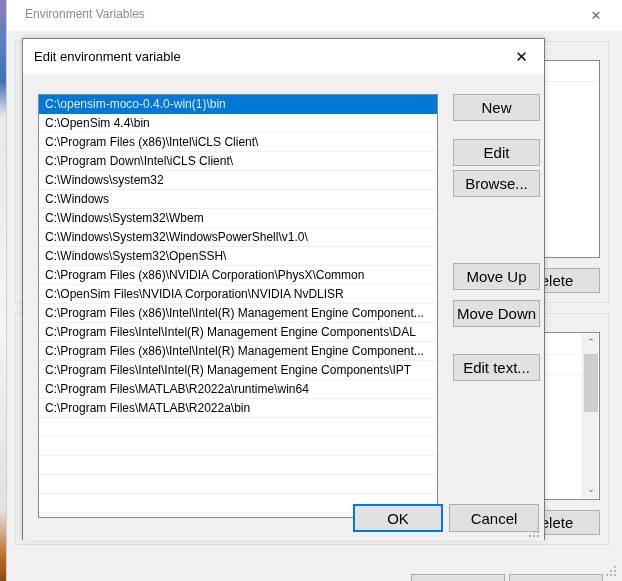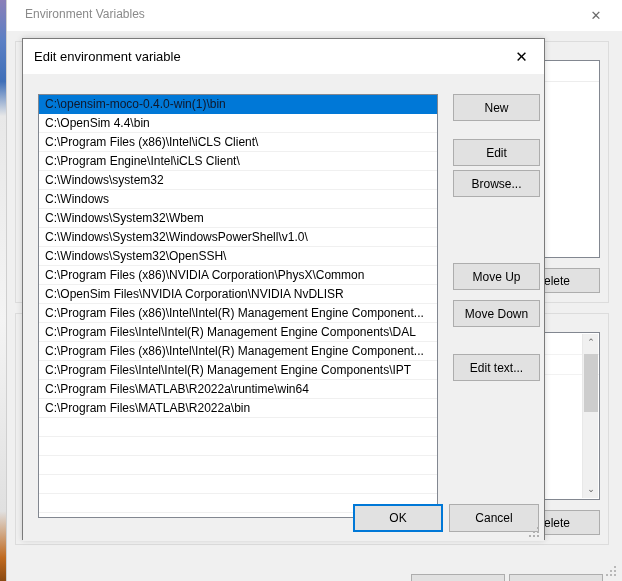--- a/index.html
+++ b/index.html
@@ -155,21 +155,21 @@
     height: 58px;
     background: #cdcdcd;
   }
 
   .winbtn {
     position: absolute;
     background: #e1e1e1;
     border: 1px solid #adadad;
     box-sizing: border-box;
     font-family: "Liberation Sans", sans-serif;
-    font-size: 12px;
+    font-size: 15px;
     color: #000000;
     display: flex;
     align-items: center;
     justify-content: center;
     white-space: nowrap;
     padding: 0;
   }
 
   .bg-delete-btn { width: 86px; height: 25px; }
 
@@ -236,21 +236,21 @@
     padding-left: 6px;
     font-size: 12px;
     color: #000000;
     white-space: nowrap;
     overflow: hidden;
     border-bottom: 1px solid #f0f0f0;
     box-sizing: border-box;
   }
   .path-row.selected {
     background: #0078d7;
-    color: #0f172a;
+    color: #e5e5e5;
     border-bottom-color: #0078d7;
   }
   .path-row.empty { border-bottom: 1px solid #f0f0f0; }
 
   
   .dlg-btn {
     position: absolute;
     left: 430px;
     width: 87px;
     height: 27px;
@@ -360,21 +360,21 @@
       <div class="dlg-title">Edit environment variable</div>
       <div class="dlg-close">✕</div>
     </div>
 
     <div class="dlg-body">
 
       <div class="pathlist" id="pathlist">
           <div class="path-row selected">C:\opensim-moco-0.4.0-win(1)\bin</div>
           <div class="path-row">C:\OpenSim 4.4\bin</div>
           <div class="path-row">C:\Program Files (x86)\Intel\iCLS Client\</div>
-          <div class="path-row">C:\Program Engine\Intel\iCLS Client\</div>
+          <div class="path-row">C:\Program Down\Intel\iCLS Client\</div>
           <div class="path-row">C:\Windows\system32</div>
           <div class="path-row">C:\Windows</div>
           <div class="path-row">C:\Windows\System32\Wbem</div>
           <div class="path-row">C:\Windows\System32\WindowsPowerShell\v1.0\</div>
           <div class="path-row">C:\Windows\System32\OpenSSH\</div>
           <div class="path-row">C:\Program Files (x86)\NVIDIA Corporation\PhysX\Common</div>
           <div class="path-row">C:\OpenSim Files\NVIDIA Corporation\NVIDIA NvDLISR</div>
           <div class="path-row">C:\Program Files (x86)\Intel\Intel(R) Management Engine Component...</div>
           <div class="path-row">C:\Program Files\Intel\Intel(R) Management Engine Components\DAL</div>
           <div class="path-row">C:\Program Files (x86)\Intel\Intel(R) Management Engine Component...</div>

